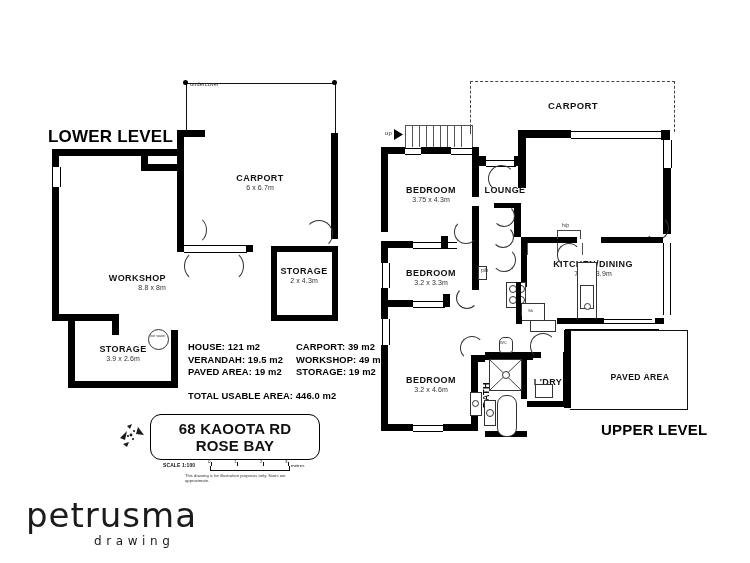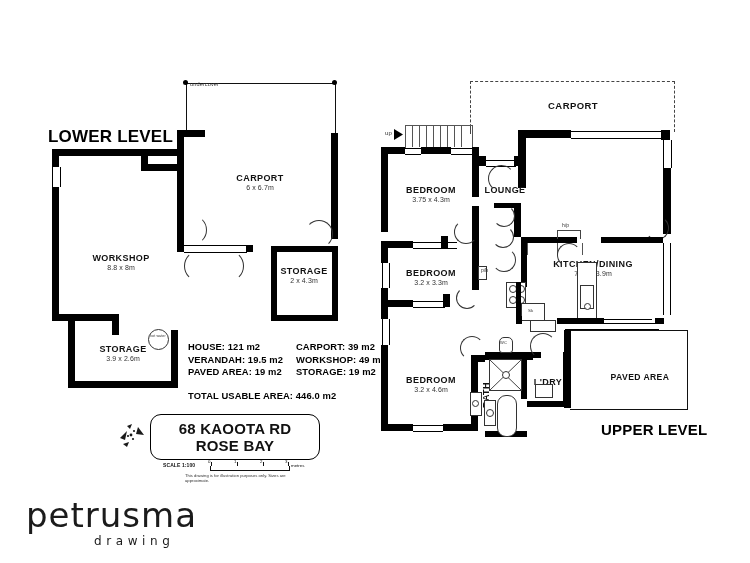--- a/index.html
+++ b/index.html
@@ -81,21 +81,21 @@
 
   <div class="wall" style="left:52px;top:149px;width:128px;height:7px;"></div>
   <div class="wall" style="left:141px;top:149px;width:7px;height:22px;"></div>
   <div class="wall" style="left:141px;top:164px;width:40px;height:7px;"></div>
   <div class="wall" style="left:52px;top:149px;width:7px;height:18px;"></div>
   <div class="winv" style="left:52px;top:167px;width:7px;height:20px;"></div>
   <div class="wall" style="left:52px;top:187px;width:7px;height:134px;"></div>
   <div class="wall" style="left:52px;top:314px;width:67px;height:7px;"></div>
   <div class="wall" style="left:112px;top:314px;width:7px;height:21px;"></div>
 
-  <div class="rmlabel" style="left:76px;top:253px;width:90px;">
+  <div class="rmlabel" style="left:76px;top:273px;width:90px;text-align:right;">
     <div class="nm">WORKSHOP</div>
     <div class="dm">8.8 x 8m</div>
   </div>
 
   <div class="rmlabel" style="left:215px;top:173px;width:90px;">
     <div class="nm">CARPORT</div>
     <div class="dm">6 x 6.7m</div>
   </div>
 
   <div class="wall" style="left:177px;top:245px;width:7px;height:7px;"></div>

